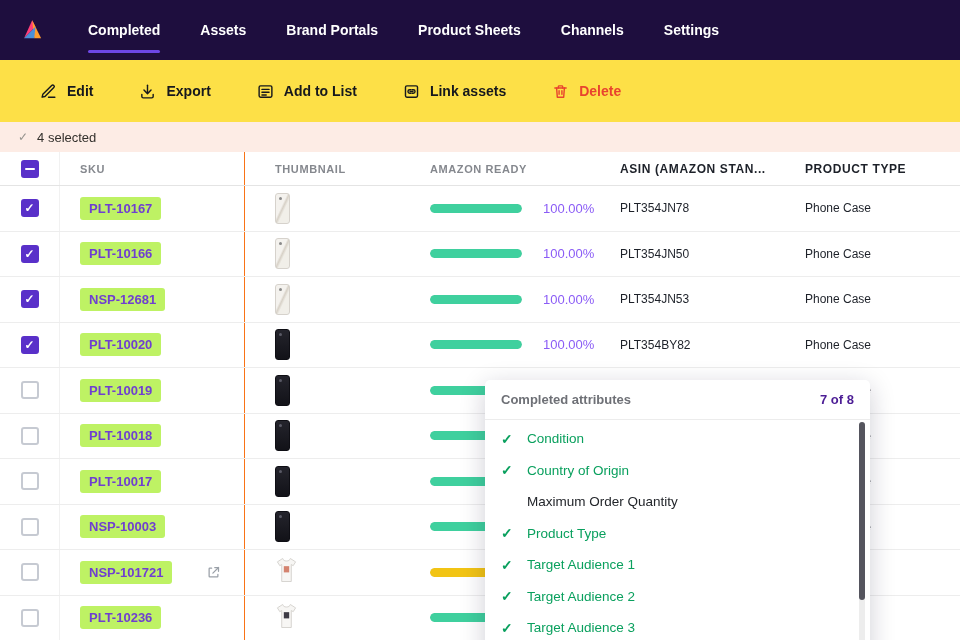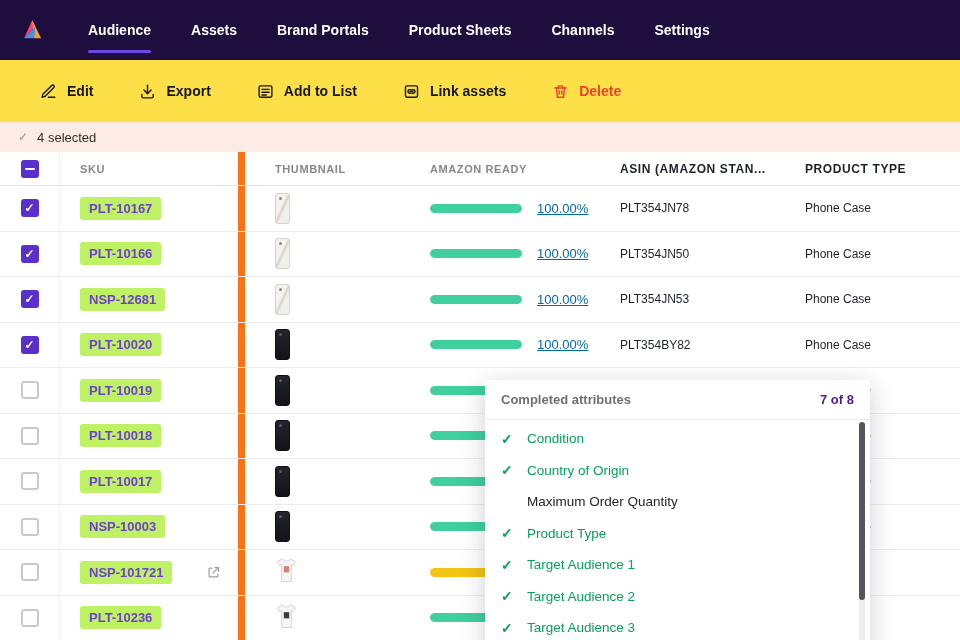--- a/index.html
+++ b/index.html
@@ -49,21 +49,21 @@
   
   .grid { display: grid; grid-template-columns: 60px 185px 185px 190px 185px 1fr; align-items: stretch; }
   .cell { display: flex; align-items: center; height: 100%; }
   .thead { height: 34px; border-bottom: 1px solid #e4e4e4; }
   .hcell {
     font-size: 11px; font-weight: 700; letter-spacing: .6px; color: #85888e;
     text-transform: uppercase; white-space: nowrap; overflow: hidden; cursor: pointer;
   }
   .row { height: 45.5px; border-bottom: 1px solid #ededed; background: #fff; }
   .cell-check { justify-content: center; border-right: 1px solid #f1f1f1; }
-  .cell-sku  { padding-left: 20px; border-right: 7px solid #f97316; }
+  .cell-sku  { padding-left: 20px; border-right: 1px solid #f97316; }
   .sku-flex  { justify-content: flex-start; gap: 8px; }
   .cell-thumb { padding-left: 30px; }
   .cell-asin, .cell-type { font-size: 12px; color: #1d2129; white-space: nowrap; overflow: hidden; text-align: center; }
 
   .checkbox {
     width: 18px; height: 18px; border-radius: 3px; background: #fff;
     border: 2px solid #c6cad2; display: flex; align-items: center; justify-content: center;
     font-size: 12px; font-weight: 700; color: #fff; cursor: pointer; flex: none;
   }
   .checkbox.checked, .checkbox.indeterminate { background: #5930c9; border-color: #5930c9; }
@@ -85,21 +85,21 @@
     background: linear-gradient(#24242c, #121218);
   }
   .cam { position: absolute; top: 3px; left: 3px; width: 3px; height: 3px; border-radius: 50%; background: #8a8a8a; }
   .cam-dark { background: #5a5a66; }
 
   .bar {
     width: 92px; height: 9px; border-radius: 5px; background: #e9e9e9;
     overflow: hidden; display: inline-block; cursor: pointer; flex: none;
   }
   .fill { display: block; height: 100%; border-radius: 5px; }
-  .pct { margin-left: 15px; font-size: 13px; color: #0369a1; white-space: nowrap; text-decoration: underline; }
+  .pct { margin-left: 21px; font-size: 13px; color: #8b5cf6; white-space: nowrap; }
 
   
   .popup {
     position: absolute; left: 485px; top: 380px; width: 385px; height: 300px;
     background: #fff; border-radius: 5px; box-shadow: 0 6px 26px rgba(20,16,48,.20);
     z-index: 10; overflow: hidden;
   }
   .popup-header {
     height: 40px; display: flex; align-items: center; justify-content: space-between;
     padding: 0 16px; border-bottom: 1px solid #ececec;
@@ -129,21 +129,21 @@
 
   <header class="navbar">
     <span class="logo">
       <svg viewBox="0 0 32 32" width="26" height="26">
         <polygon points="5,26 15,4 19,12" fill="#ff3e79"></polygon>
         <polygon points="15,4 26,26 17.5,26" fill="#ff9d2e"></polygon>
         <polygon points="5,26 19,12 17.5,26" fill="#4a90d9"></polygon>
       </svg>
     </span>
     <nav class="nav-items" id="nav-items">
-        <a class="nav-item active"><span>Audience</span></a>
+        <a class="nav-item active"><span>Completed</span></a>
         <a class="nav-item"><span>Assets</span></a>
         <a class="nav-item"><span>Brand Portals</span></a>
         <a class="nav-item"><span>Product Sheets</span></a>
         <a class="nav-item"><span>Channels</span></a>
         <a class="nav-item"><span>Settings</span></a>
       </nav>
   </header>
 
   <div class="toolbar" id="toolbar">
       <button class="tb-btn">

